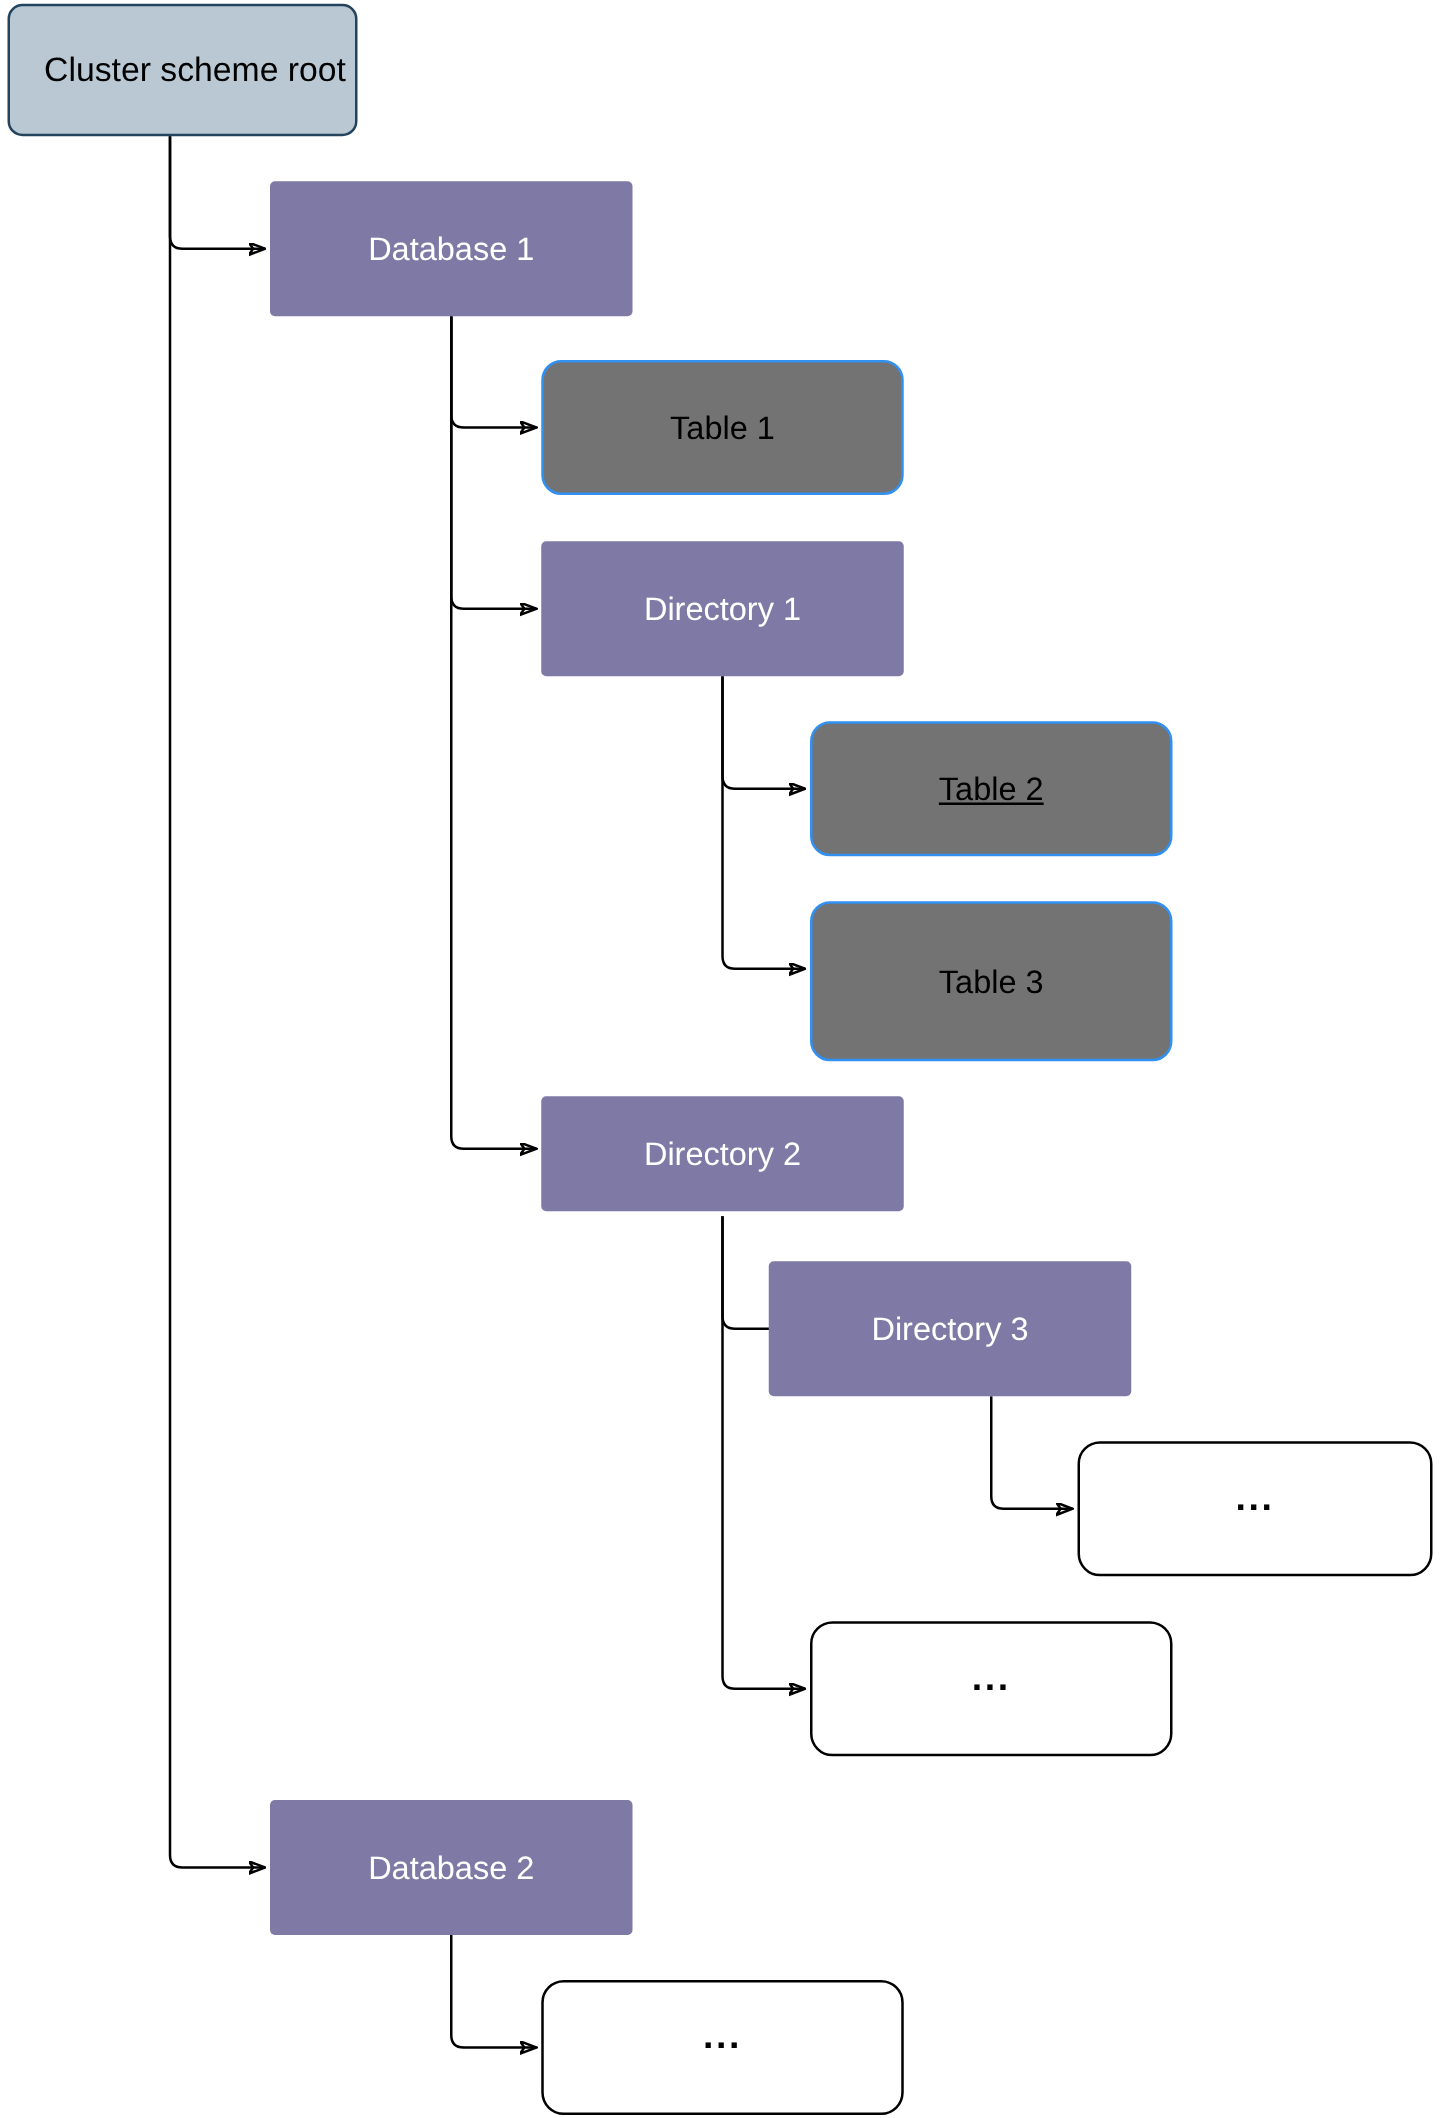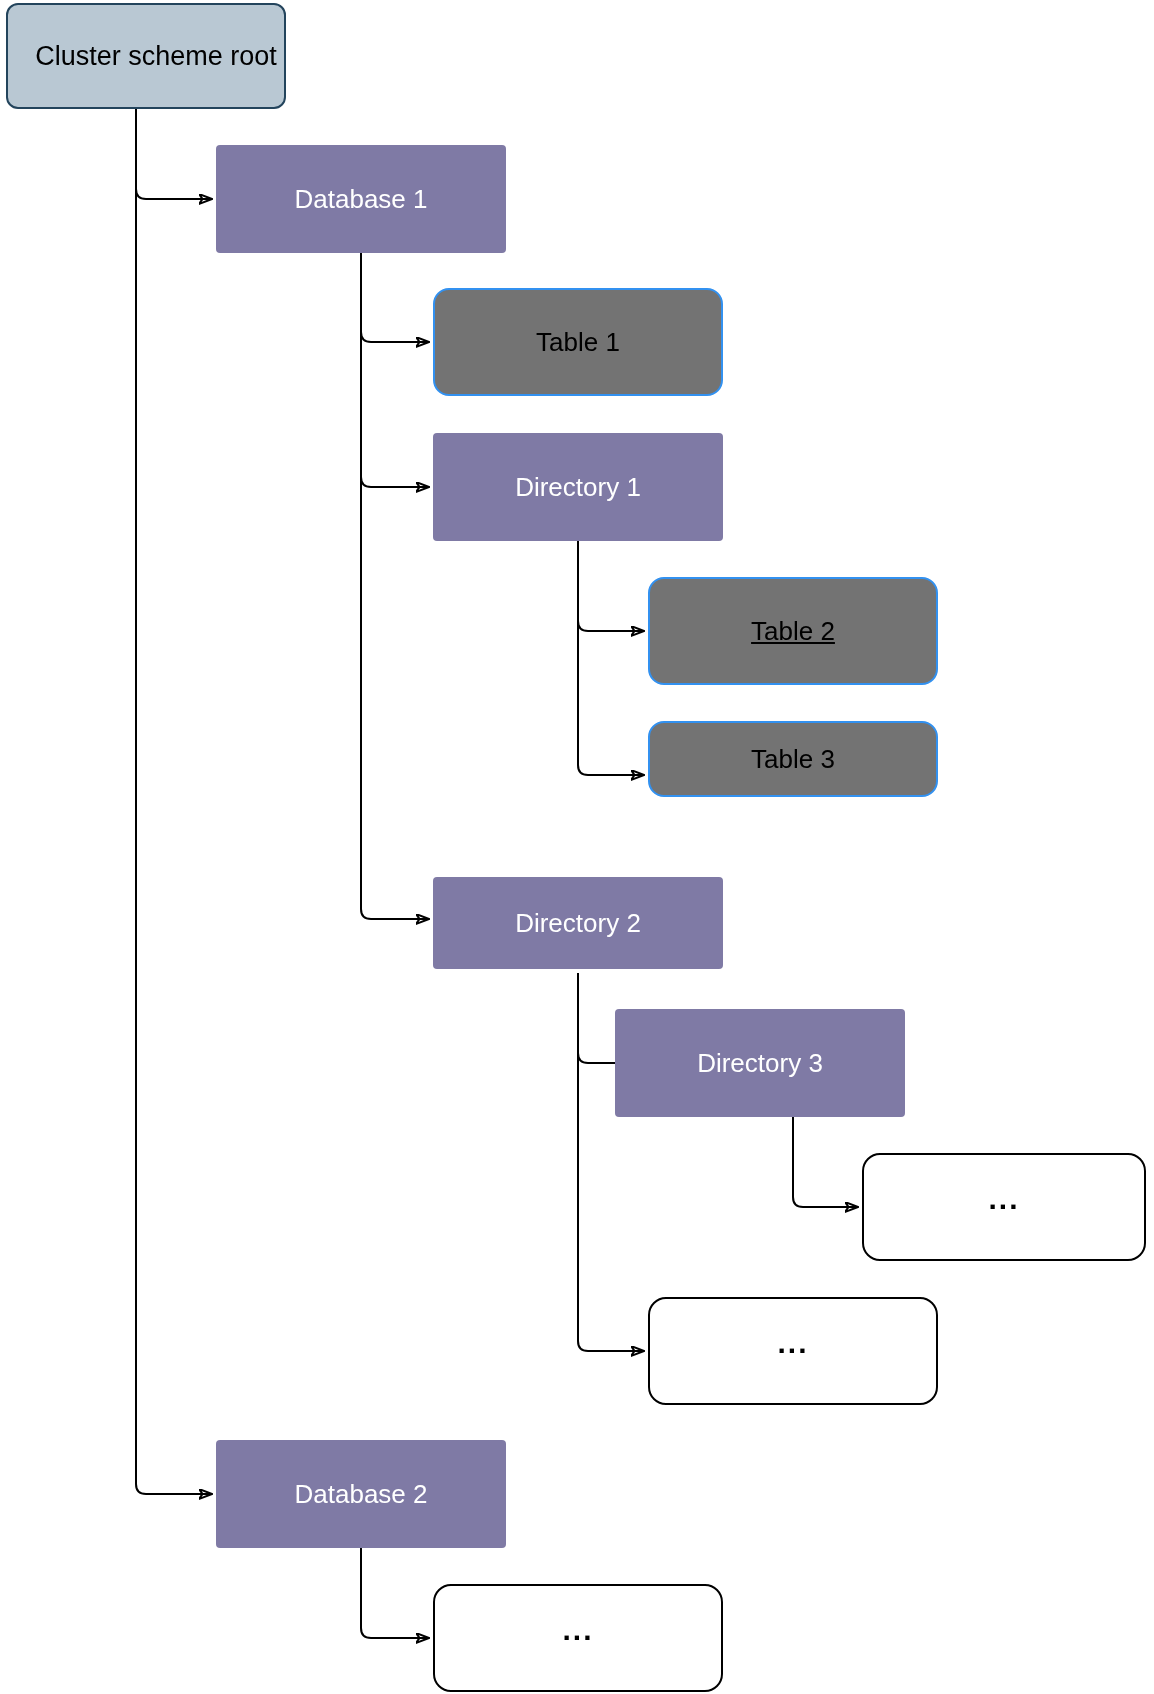--- a/index.html
+++ b/index.html
@@ -64,21 +64,21 @@
     transform: translateY(-0.28em);
     letter-spacing: 2px;
   }
 
   
   .n-root  { left: 6px;   top: 3px;    width: 280px; height: 106px; }
   .n-db1   { left: 216px; top: 145px;  width: 290px; height: 108px; }
   .n-t1    { left: 433px; top: 288px;  width: 290px; height: 108px; }
   .n-d1    { left: 433px; top: 433px;  width: 290px; height: 108px; }
   .n-t2    { left: 648px; top: 577px;  width: 290px; height: 108px; text-decoration: underline; }
-  .n-t3    { left: 648px; top: 721px;  width: 290px; height: 76px; }
+  .n-t3    { left: 648px; top: 721px;  width: 290px; height: 128px; }
   .n-d2    { left: 433px; top: 865px;  width: 290px; height: 92px; margin-top: 12px; }
   .n-d3    { left: 615px; top: 1009px; width: 290px; height: 108px; }
   .n-dotsA { left: 862px; top: 1153px; width: 284px; height: 108px; }
   .n-dotsB { left: 648px; top: 1297px; width: 290px; height: 108px; }
   .n-db2   { left: 216px; top: 1440px; width: 290px; height: 108px; align-items: center; }
   .n-dotsC { left: 433px; top: 1584px; width: 290px; height: 108px; }
 </style>
 </head>
 <body>
 

